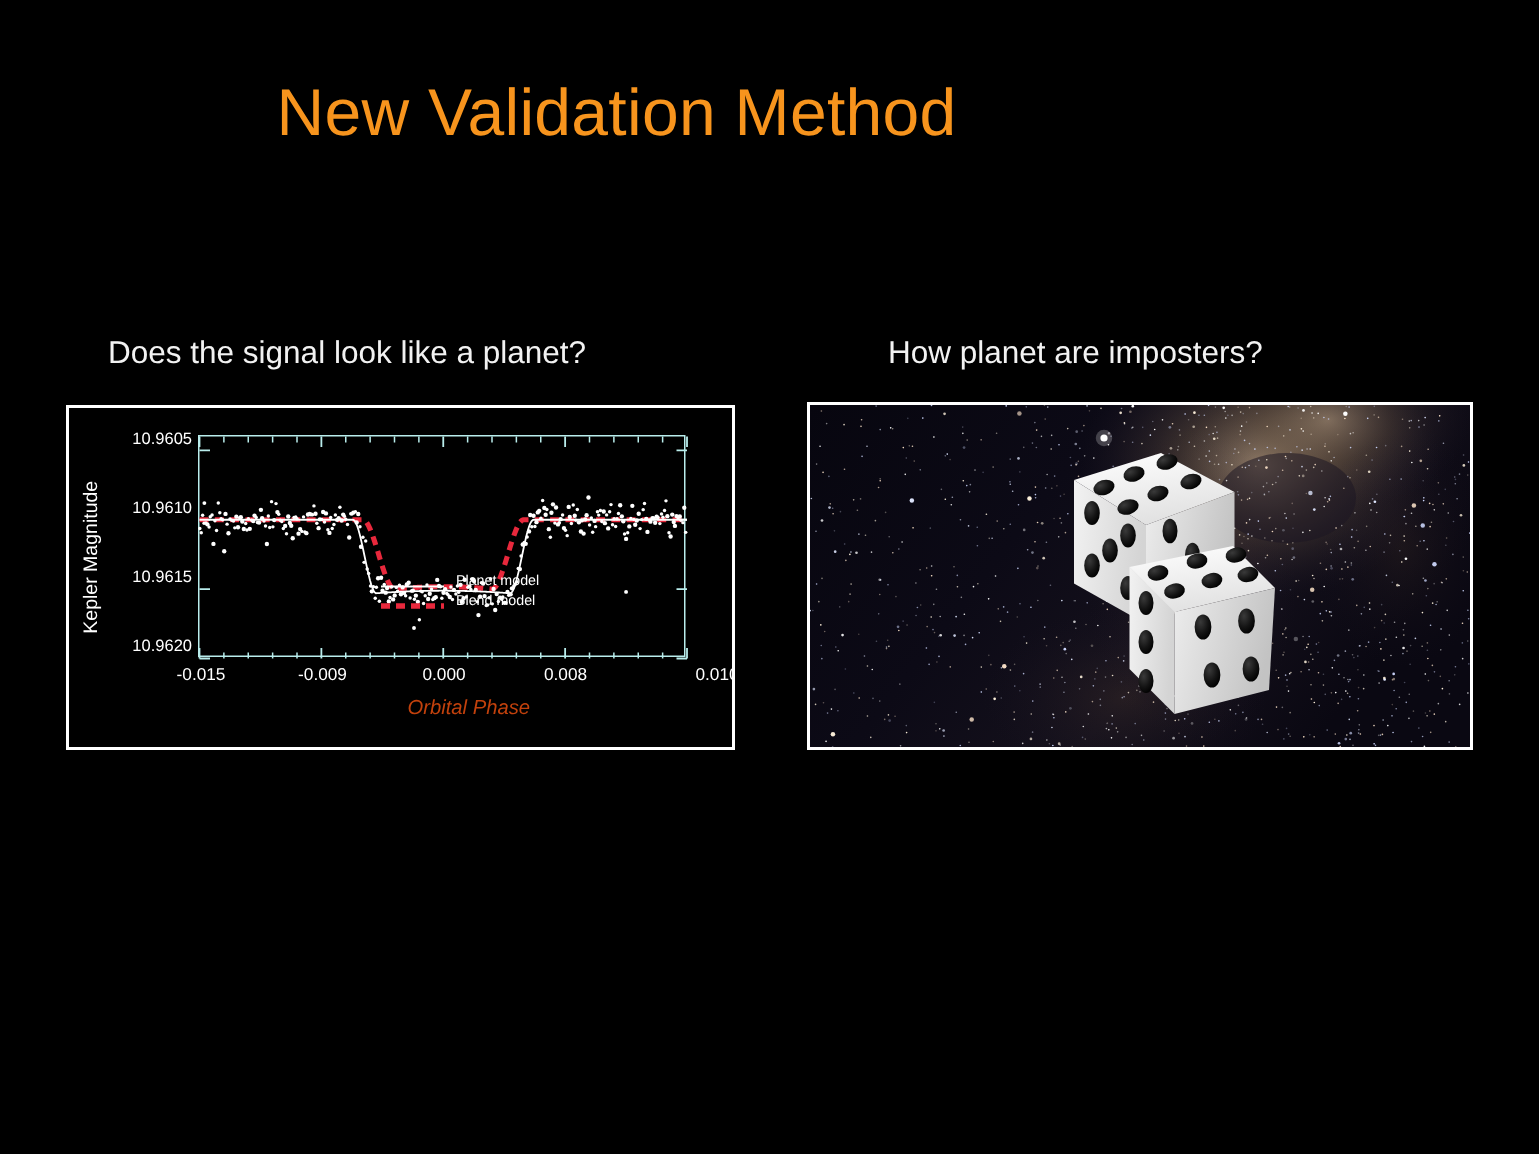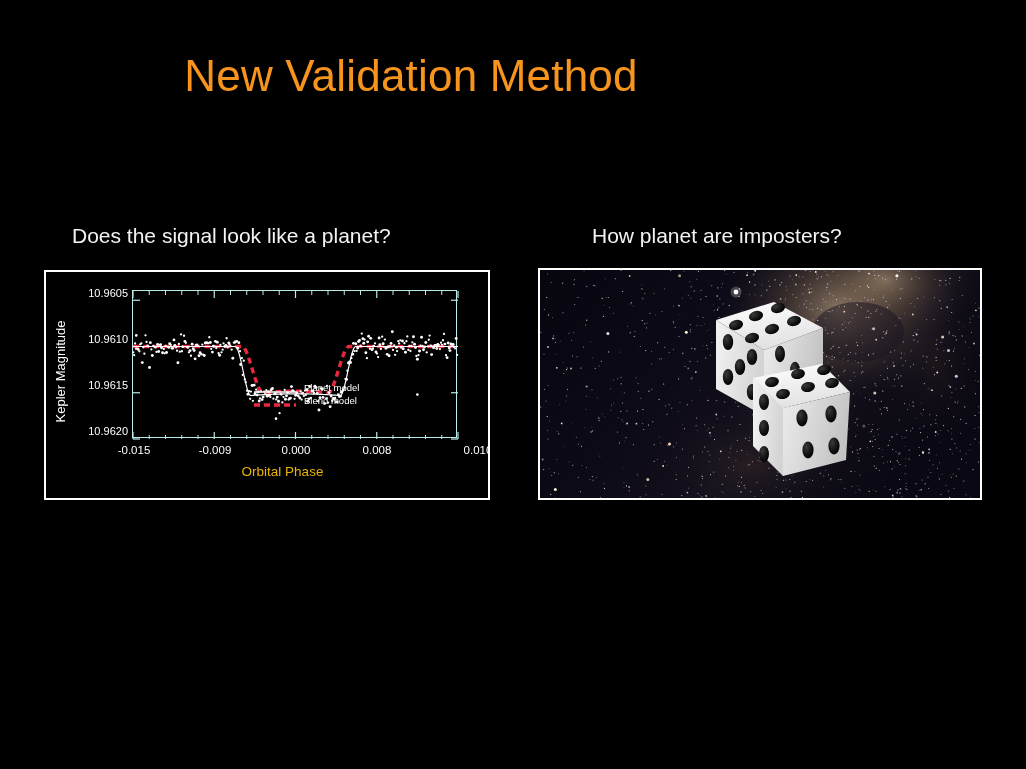--- a/index.html
+++ b/index.html
@@ -109,27 +109,28 @@
     text-align: center;
     color: #FFFFFF;
     font-size: 13px;
     transform: rotate(-90deg);
     transform-origin: center center;
     font-family: "Liberation Sans", sans-serif;
     white-space: nowrap;
   }
   #x-axis-title {
     position: absolute;
-    left: 74px;
+    left: 104px;
     top: 192px;
     width: 325px;
     text-align: center;
-    color: #eab308;
+    color: #c2410c;
     font-size: 13.5px;
     font-family: "Liberation Sans", sans-serif;
+    font-style: italic;
   }
 
   
   #chart-legend {
     position: absolute;
     left: 206px;
     top: 108px;
     width: 130px;
   }
   .legend-row {

